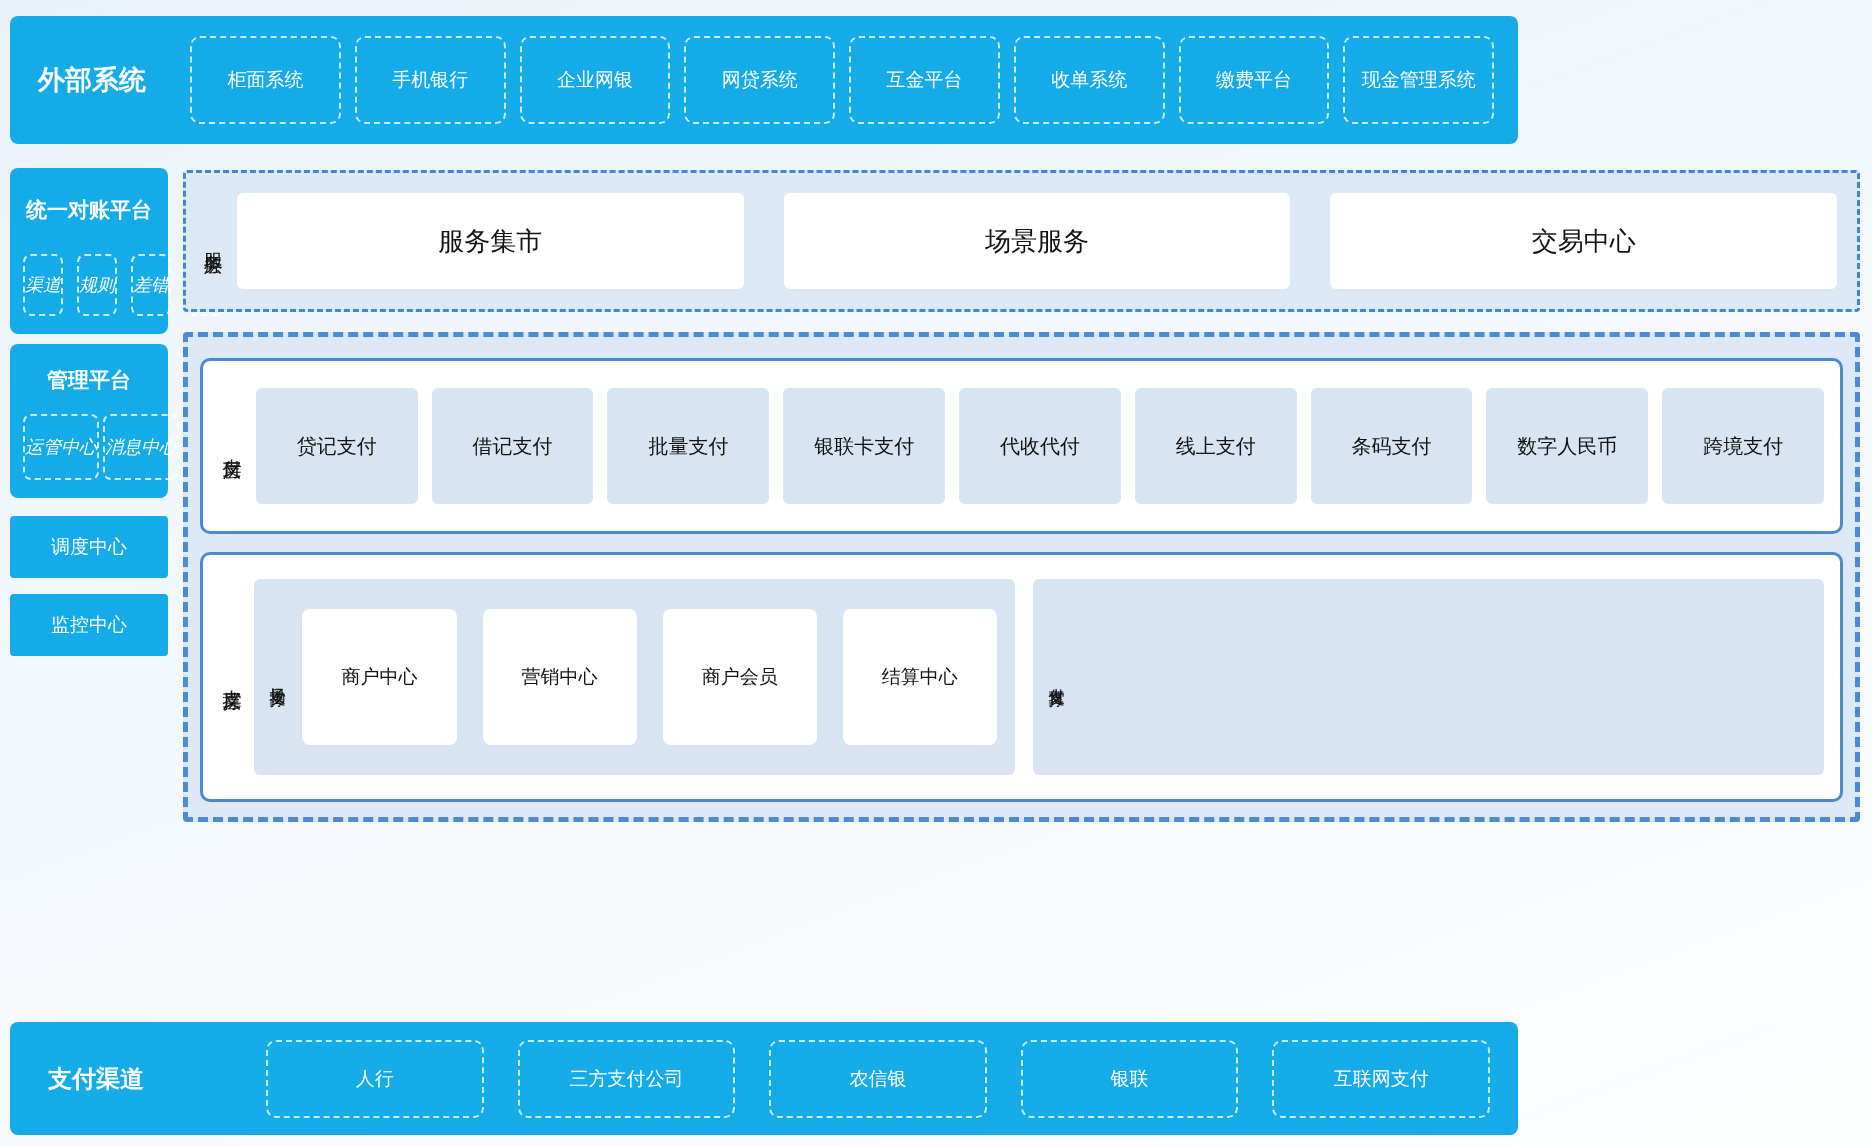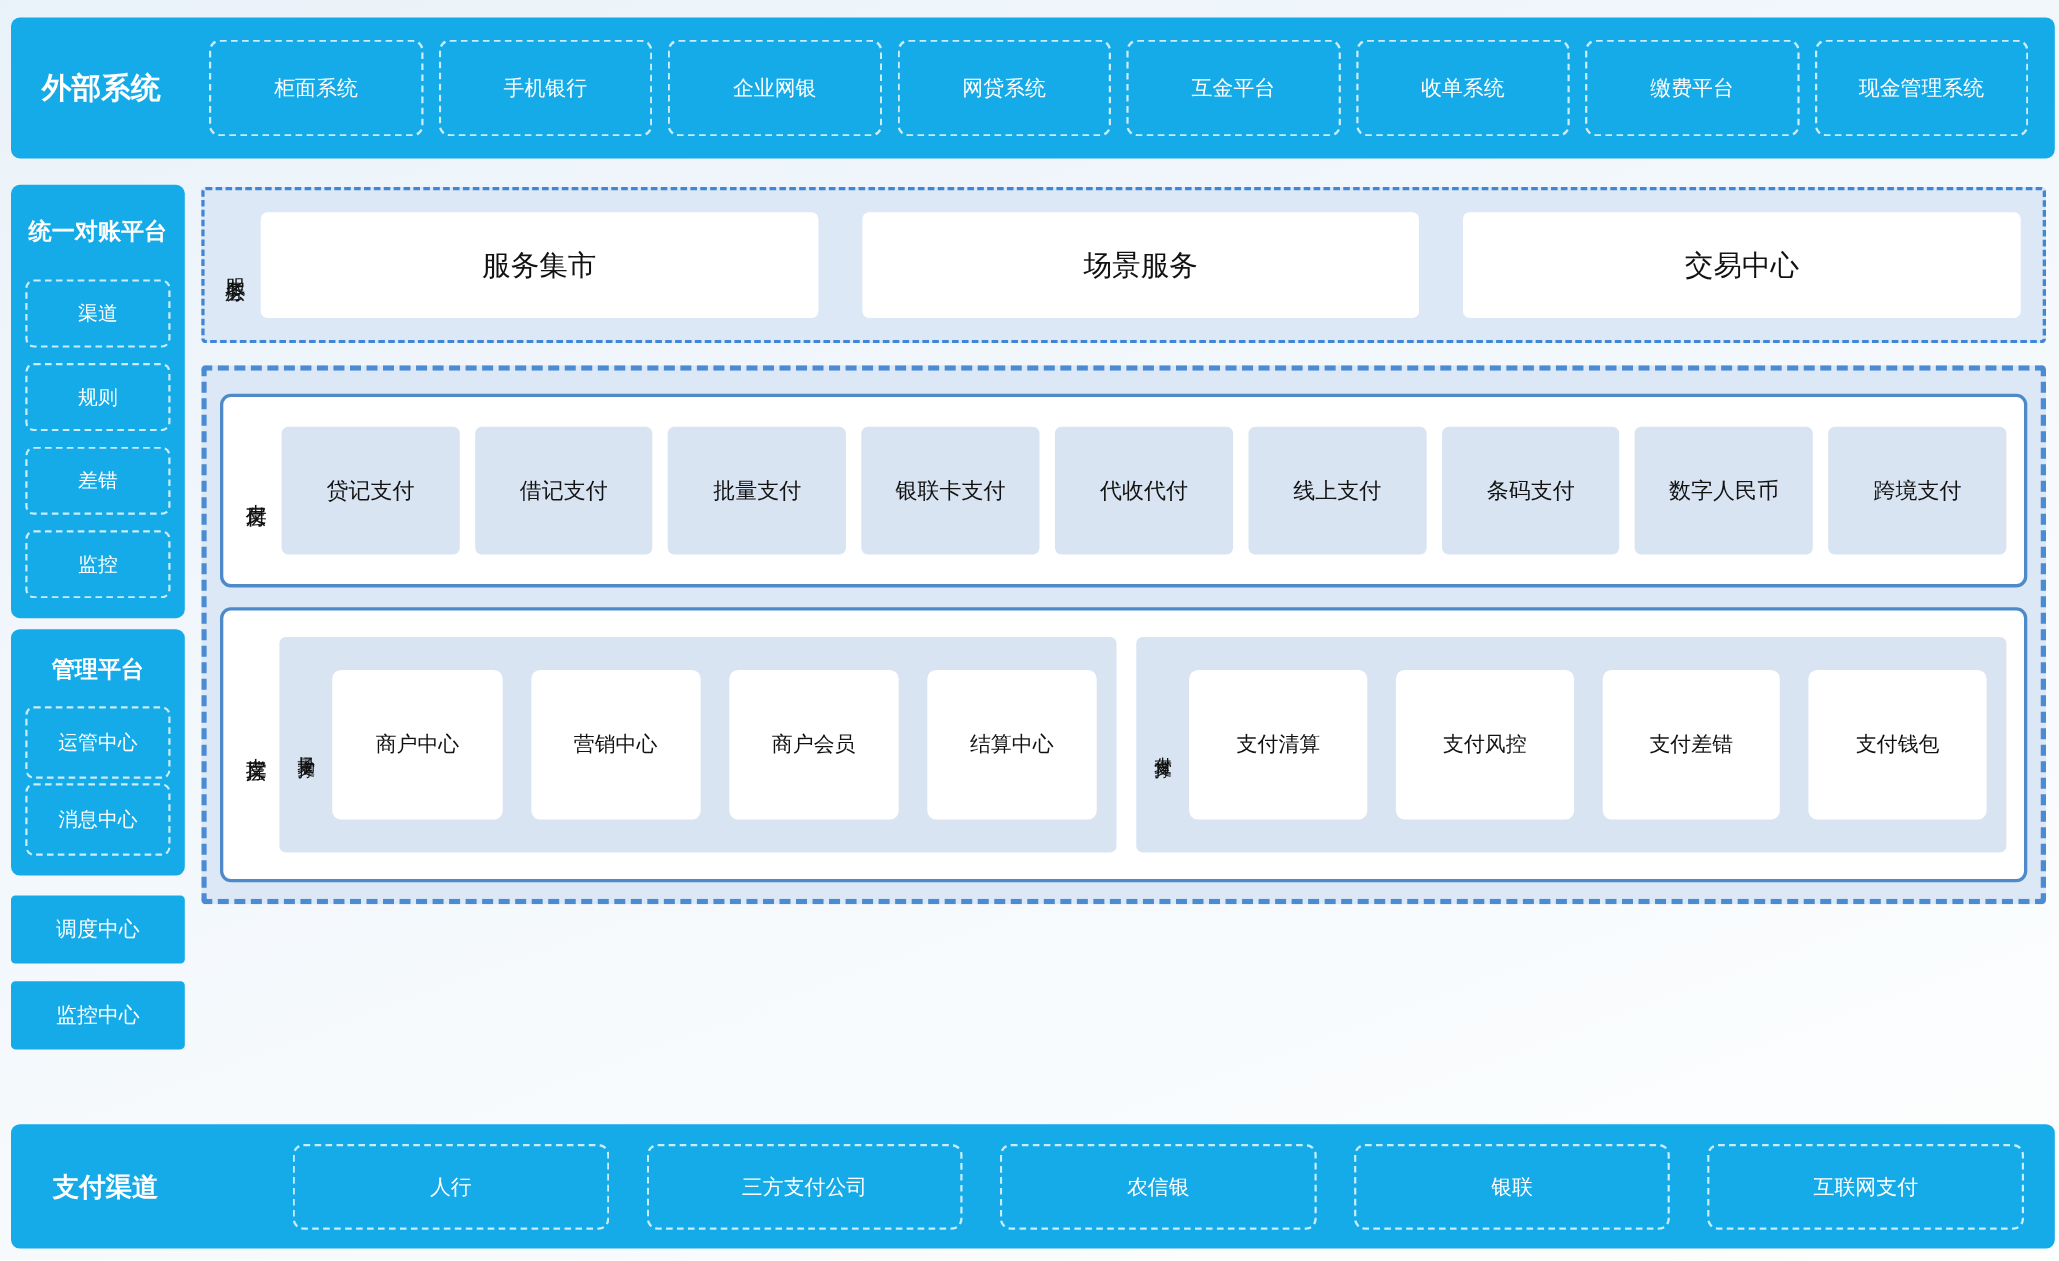--- a/index.html
+++ b/index.html
@@ -14,21 +14,21 @@
   *{margin:0;padding:0;box-sizing:border-box;}
   html,body{width:1872px;height:1146px;}
   body{
     position:relative;overflow:hidden;
     font-family:"Liberation Sans",sans-serif;
     background:linear-gradient(160deg,#eaf2f9 0%,#f3f8fc 45%,#fdfefe 100%);
     color:var(--ink);
   }
   
   .blue-bar{
-    position:absolute;left:10px;width:1858px;background:var(--blue);
+    position:absolute;left:10px;width:1508px;background:var(--blue);
     border-radius:8px;display:flex;align-items:center;
   }
   .top-bar{top:16px;height:128px;padding:0 24px 0 28px;}
   .bottom-bar{top:1022px;height:113px;padding:0 28px 0 38px;}
   .bar-title{color:#fff;font-weight:bold;}
   .top-bar .bar-title{width:152px;font-size:27px;}
   .bottom-bar .bar-title{width:218px;font-size:24px;}
   .bar-items{flex:1;display:flex;}
   .top-bar .bar-items{gap:14px;}
   .bottom-bar .bar-items{gap:34px;}
@@ -40,21 +40,21 @@
   .top-bar .dash-item{height:88px;}
   .bottom-bar .dash-item{height:78px;}
   
   .sidebar{position:absolute;left:10px;top:168px;width:158px;}
   .side-block{background:var(--blue);border-radius:8px;padding:14px 13px 18px 13px;}
   .side-block .block-title{
     color:#fff;text-align:center;font-weight:bold;font-size:21px;
     margin:14px 0 30px 0;white-space:nowrap;
   }
   .side-block.mgmt .block-title{margin:8px 0 20px 0;}
-  .side-items{display:flex;flex-direction:column;gap:14px;}
+  .side-items{display:flex;flex-direction:row;gap:14px;font-style:italic;}
   .side-items .dash-item{height:62px;font-size:18px;flex:none;border-radius:8px;}
   .side-block.mgmt .side-items{gap:4px;}
   .side-block.mgmt .dash-item{height:66px;}
   .side-block.recon{margin-bottom:10px;}
   .solo-block{
     background:var(--blue);border-radius:4px;height:62px;color:#fff;
     display:flex;align-items:center;justify-content:center;
     font-size:19px;font-weight:500;
   }
   .solo-block.first{margin-top:18px;}
@@ -182,26 +182,20 @@
           <div class="v-label">场景支撑</div>
           <div class="white-row">
             <div class="white-box">商户中心</div>
             <div class="white-box">营销中心</div>
             <div class="white-box">商户会员</div>
             <div class="white-box">结算中心</div>
           </div>
         </div>
         <div class="group paysup-group">
           <div class="v-label">支付支撑</div>
-          <div class="white-row">
-            <div class="white-box">支付清算</div>
-            <div class="white-box">支付风控</div>
-            <div class="white-box">支付差错</div>
-            <div class="white-box">支付钱包</div>
-          </div>
         </div>
       </div>
     </div>
   </div>
 
 </div>
 
 <div class="blue-bar bottom-bar">
   <div class="bar-title">支付渠道</div>
   <div class="bar-items">

